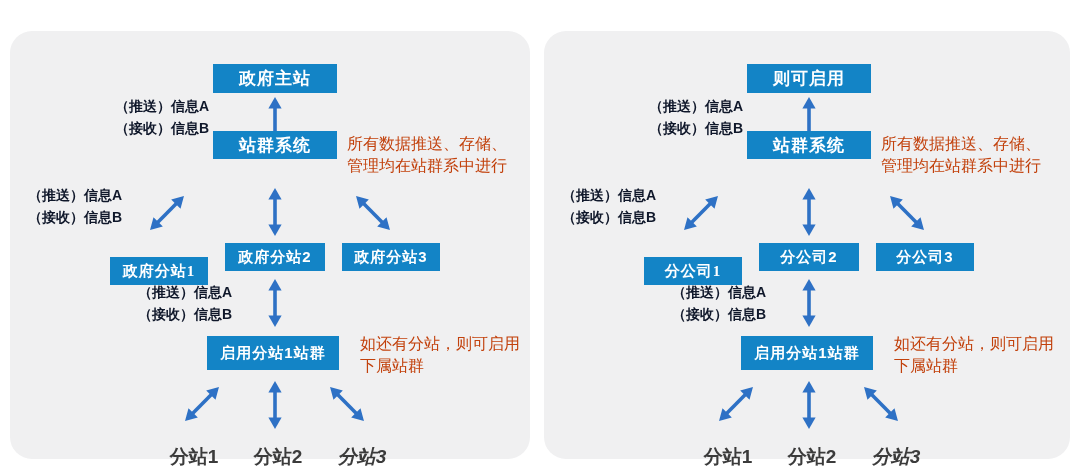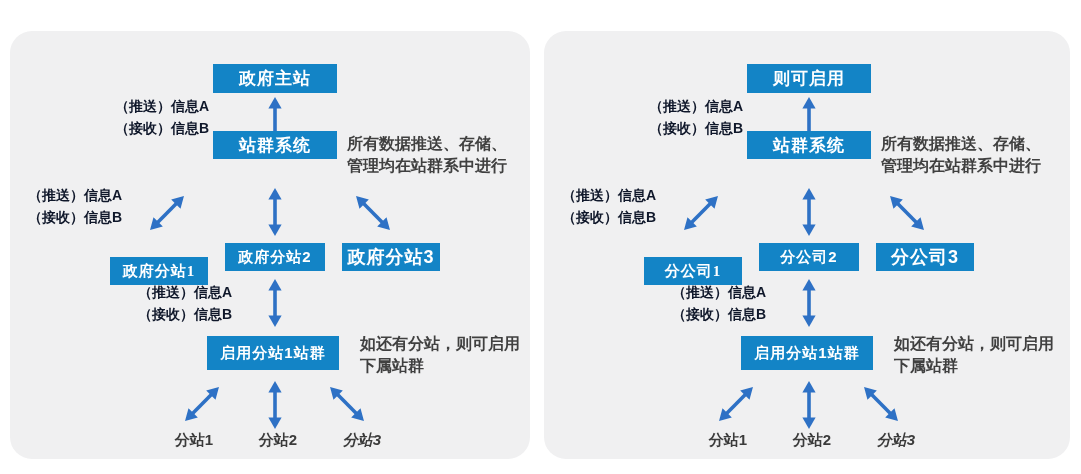--- a/index.html
+++ b/index.html
@@ -15,51 +15,51 @@
 
   .node {
     position: absolute; background: #1384c6; color: #ffffff;
     font-weight: bold; display: flex; align-items: center; justify-content: center;
     letter-spacing: 1px; white-space: nowrap;
   }
   .box-top    { left: 203px; top: 33px;  width: 124px; height: 29px; font-size: 17px; }
   .box-hub    { left: 203px; top: 100px; width: 124px; height: 28px; font-size: 17px; }
   .box-b1     { left: 100px; top: 226px; width: 98px;  height: 28px; font-size: 15px; font-family: Liberation Serif, serif; }
   .box-b2     { left: 215px; top: 212px; width: 100px; height: 28px; font-size: 15px; }
-  .box-b3     { left: 332px; top: 212px; width: 98px;  height: 28px; font-size: 18px; }
+  .box-b3     { left: 332px; top: 212px; width: 98px;  height: 28px; font-size: 15px; }
   .box-enable { left: 197px; top: 305px; width: 132px; height: 34px; font-size: 15px; }
 
   .ann {
     position: absolute; color: #0f172a; font-weight: bold;
     font-size: 14px; line-height: 22px; white-space: nowrap;
   }
   .ann1 { left: 105px; top: 64px; }
   .ann2 { left: 18px;  top: 153px; }
   .ann3 { left: 128px; top: 250px; }
 
   .note {
-    position: absolute; color: #404040; font-weight: bold;
+    position: absolute; color: #c2410c; font-weight: normal;
     font-size: 16px; line-height: 22px; white-space: nowrap;
   }
   .note-hub    { left: 337px; top: 102px; }
   .note-enable { left: 350px; top: 302px; }
 
   .arrow { position: absolute; width: 16px; height: 48px; }
   .a-v1  { left: 257px; top: 66px; }
   .a-dl1 { left: 149px; top: 158px; transform: rotate(45deg); }
   .a-v2  { left: 257px; top: 157px; }
   .a-dr1 { left: 355px; top: 158px; transform: rotate(-45deg); }
   .a-v3  { left: 257px; top: 248px; }
   .a-dl2 { left: 184px; top: 349px; transform: rotate(45deg); }
   .a-v4  { left: 257px; top: 350px; }
   .a-dr2 { left: 329px; top: 349px; transform: rotate(-45deg); }
 
   .leaf {
-    position: absolute; top: 400px; width: 80px; text-align: center;
-    color: #3b3b3b; font-weight: bold; font-size: 15px; white-space: nowrap;
+    position: absolute; top: 413px; width: 80px; text-align: center;
+    color: #3b3b3b; font-weight: bold; font-size: 19px; white-space: nowrap;
   }
   .leaf1 { left: 144px; }
   .leaf2 { left: 228px; }
   .leaf3 { left: 312px; font-style: italic; }
 </style>
 </head>
 <body>
 
 <section class="panel panel-left">
 

